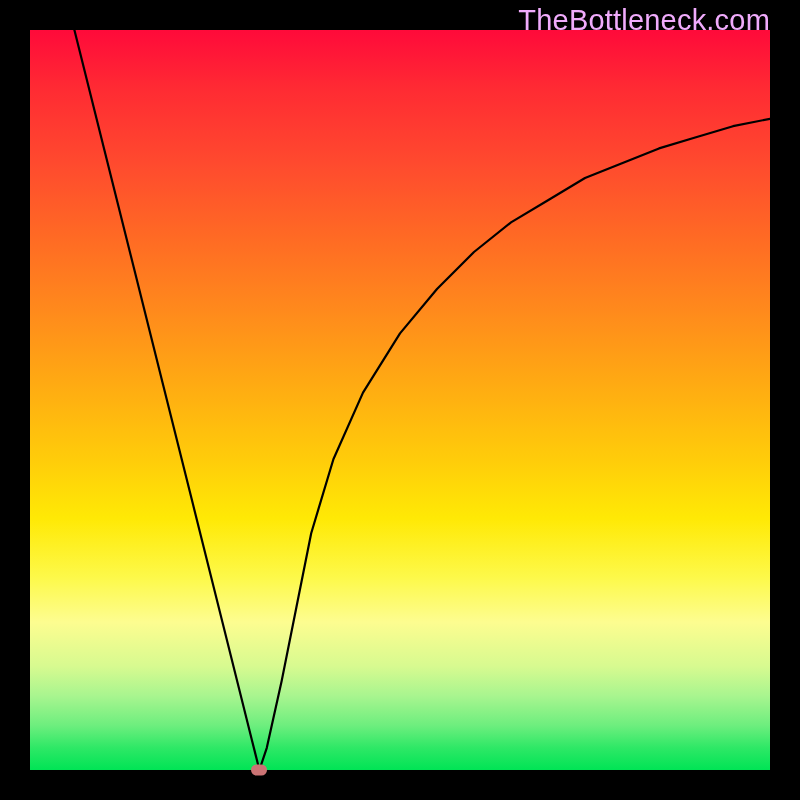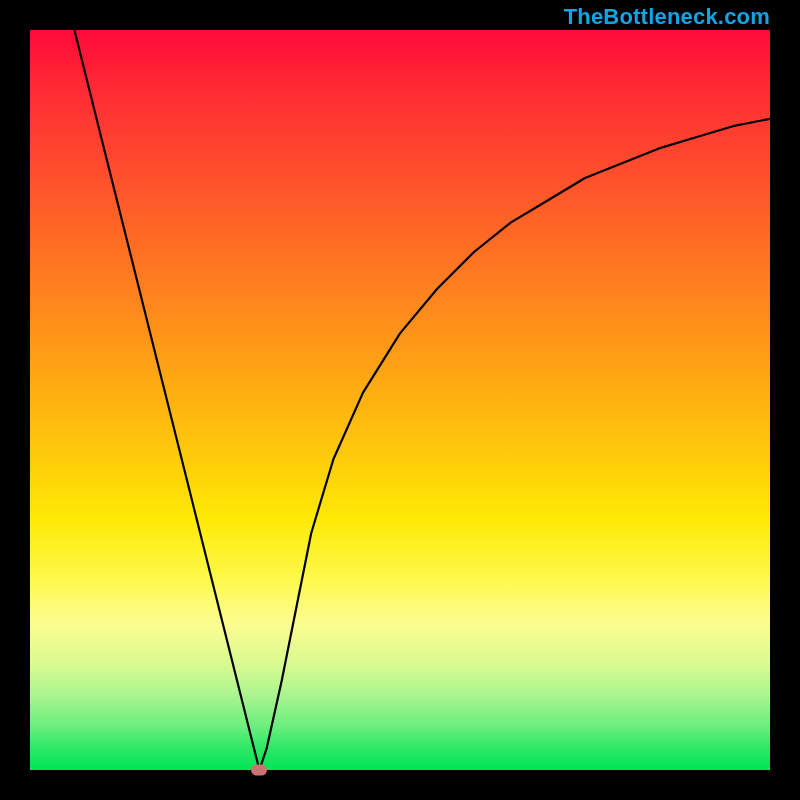--- a/index.html
+++ b/index.html
@@ -39,24 +39,24 @@
       #a8f58f 90%,
       #6dee7e 94%,
       #2ee866 97%,
       #00e455 100%
     );
   }
   .watermark {
     position: absolute;
     top: 4px;
     right: 30px;
-    color: #0ea5e9;
-    font-size: 22px;
+    color: #f0abfc;
+    font-size: 29px;
     letter-spacing: 0.2px;
-    font-weight: 700;
+    font-weight: 400;
   }
   .curve-svg {
     position: absolute;
     left: 0;
     top: 0;
     width: 740px;
     height: 740px;
   }
   .marker {
     position: absolute;

